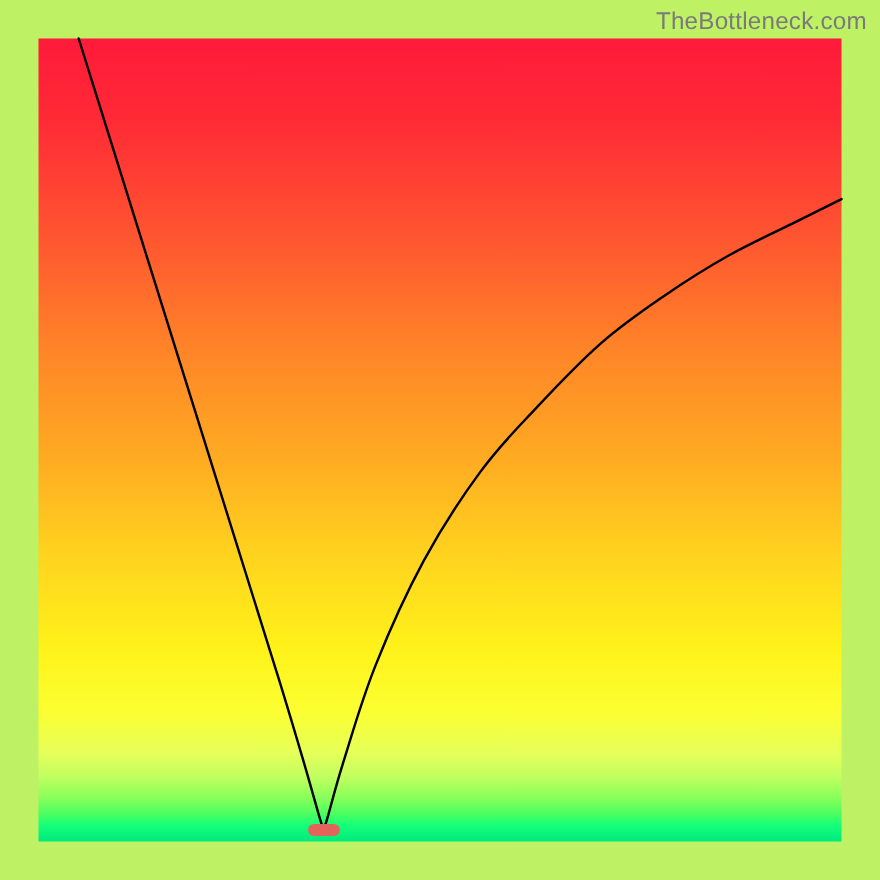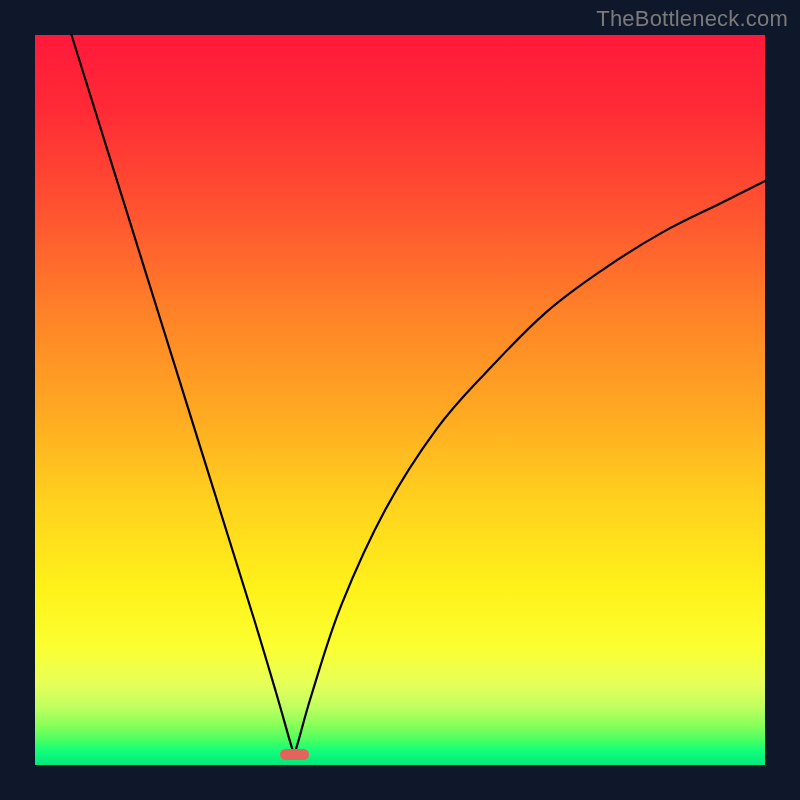--- a/index.html
+++ b/index.html
@@ -10,21 +10,21 @@
     background: #000;
     overflow: hidden;
     font-family: Arial, Helvetica, sans-serif;
   }
   .frame {
     position: absolute;
     top: 0;
     left: 0;
     width: 800px;
     height: 800px;
-    background: #0f172a;
+    background: #bef264;
   }
   .plot-area {
     position: absolute;
     top: 35px;
     left: 35px;
     width: 730px;
     height: 730px;
     
     background: linear-gradient(
       to bottom,

